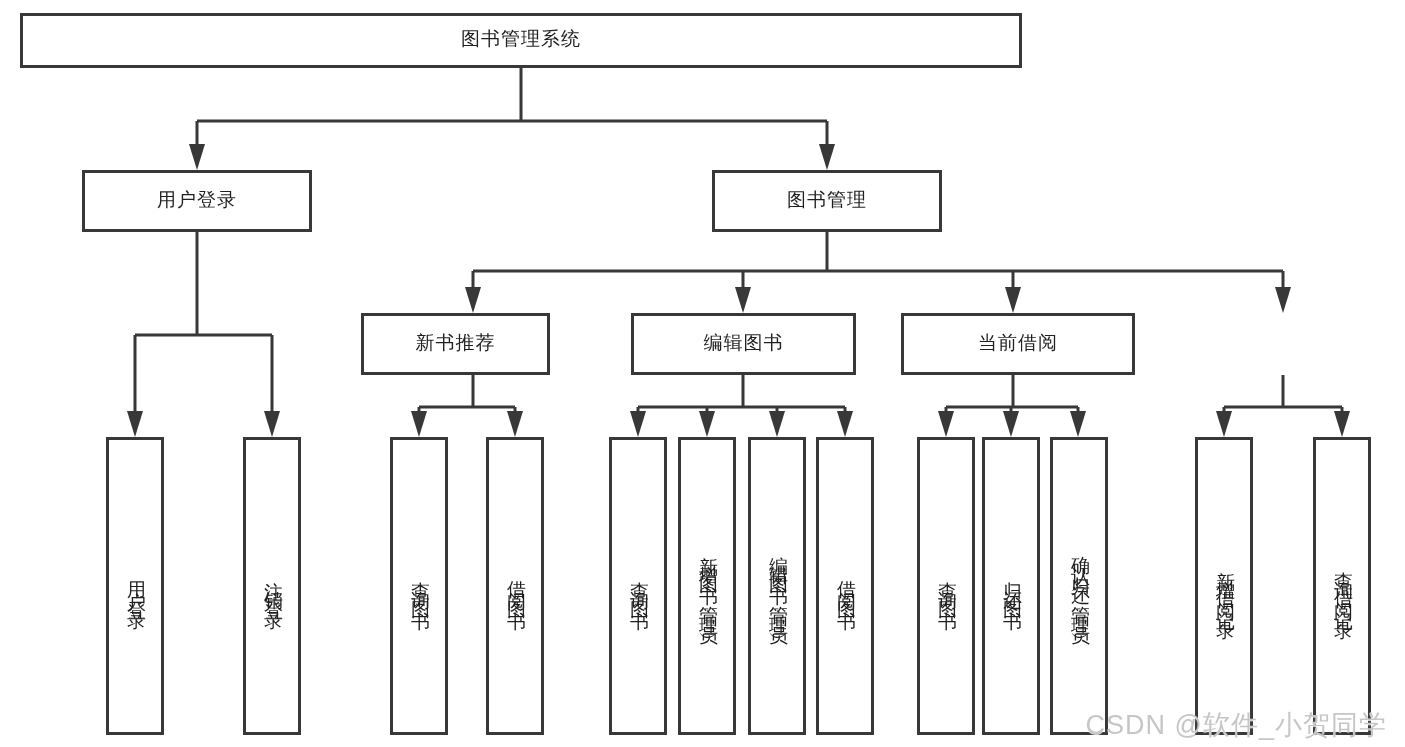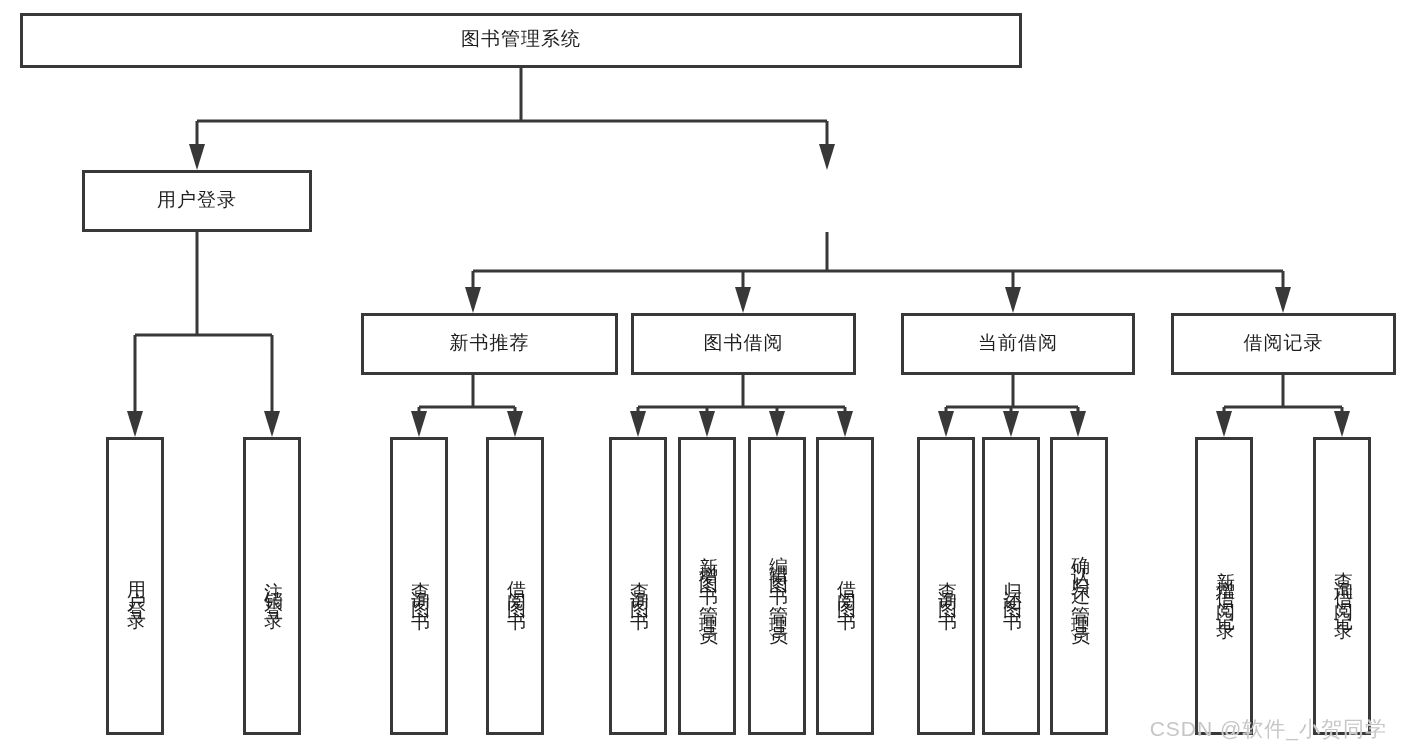--- a/index.html
+++ b/index.html
@@ -36,21 +36,21 @@
   .vtext{
     writing-mode:vertical-rl;
     text-orientation:mixed;
     letter-spacing:10px;
     font-size:19px;
     color:var(--text);
   }
   .watermark{
     position:absolute;
     right:18px;bottom:4px;
-    font-size:21px;
+    font-size:27px;
     color:var(--watermark);
     letter-spacing:1px;
     text-shadow:0 1px 1px rgba(255,255,255,.9);
     z-index:3;
     white-space:nowrap;
     margin-left:20px;
   }
 </style>
 </head>
 <body>
@@ -103,25 +103,25 @@
     <g>
       <path d="M1283 375 V407 M1224 407 H1342 M1224 407 V417 M1342 407 V417"></path>
       <polygon points="1216,411 1232,411 1224,437"></polygon>
       <polygon points="1334,411 1350,411 1342,437"></polygon>
     </g>
   </svg>
 
   <div class="node h" style="left:20px;top:13px;width:1002px;height:55px">图书管理系统</div>
 
   <div class="node h" style="left:82px;top:170px;width:230px;height:62px">用户登录</div>
+  <div class="node h" style="left:712px;top:170px;width:230px;height:62px">图书管理</div>
 
-  <div class="node h" style="left:361px;top:313px;width:257px;height:62px">新书推荐</div>
-  <div class="node h" style="left:631px;top:313px;width:225px;height:62px">图书借阅</div>
+  <div class="node h" style="left:361px;top:313px;width:189px;height:62px">新书推荐</div>
+  <div class="node h" style="left:631px;top:313px;width:225px;height:62px">编辑图书</div>
   <div class="node h" style="left:901px;top:313px;width:234px;height:62px">当前借阅</div>
-  <div class="node h" style="left:1171px;top:313px;width:225px;height:62px">借阅记录</div>
 
   <div class="node v" style="left:106px;top:437px;width:58px;height:298px">
     <span class="vtext">用户登录</span>
   </div>
   <div class="node v" style="left:243px;top:437px;width:58px;height:298px">
     <span class="vtext">注销登录</span>
   </div>
 
   <div class="node v" style="left:390px;top:437px;width:58px;height:298px">
     <span class="vtext">查询图书</span>

